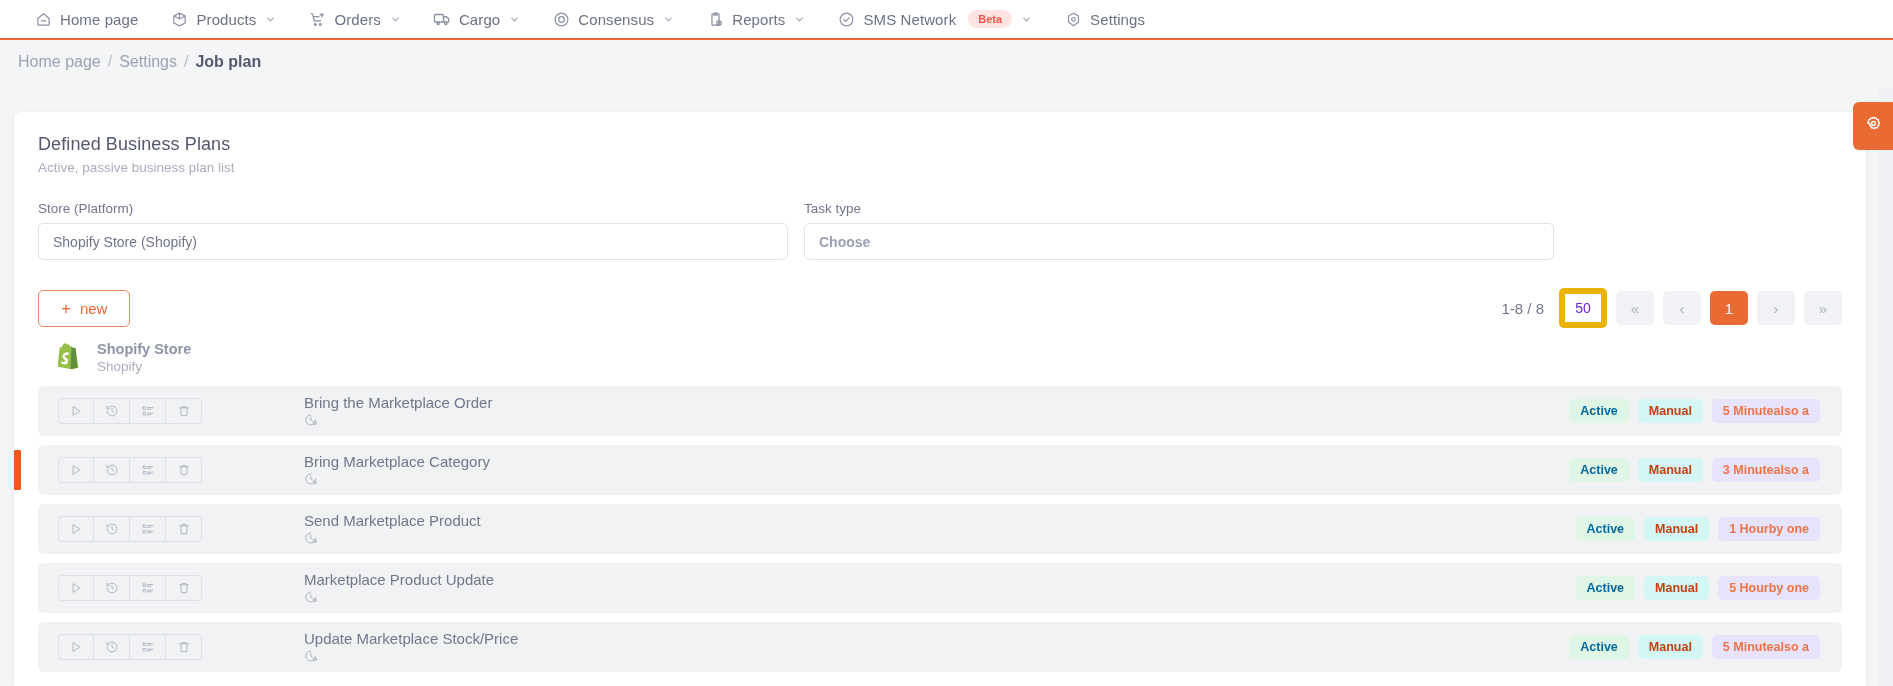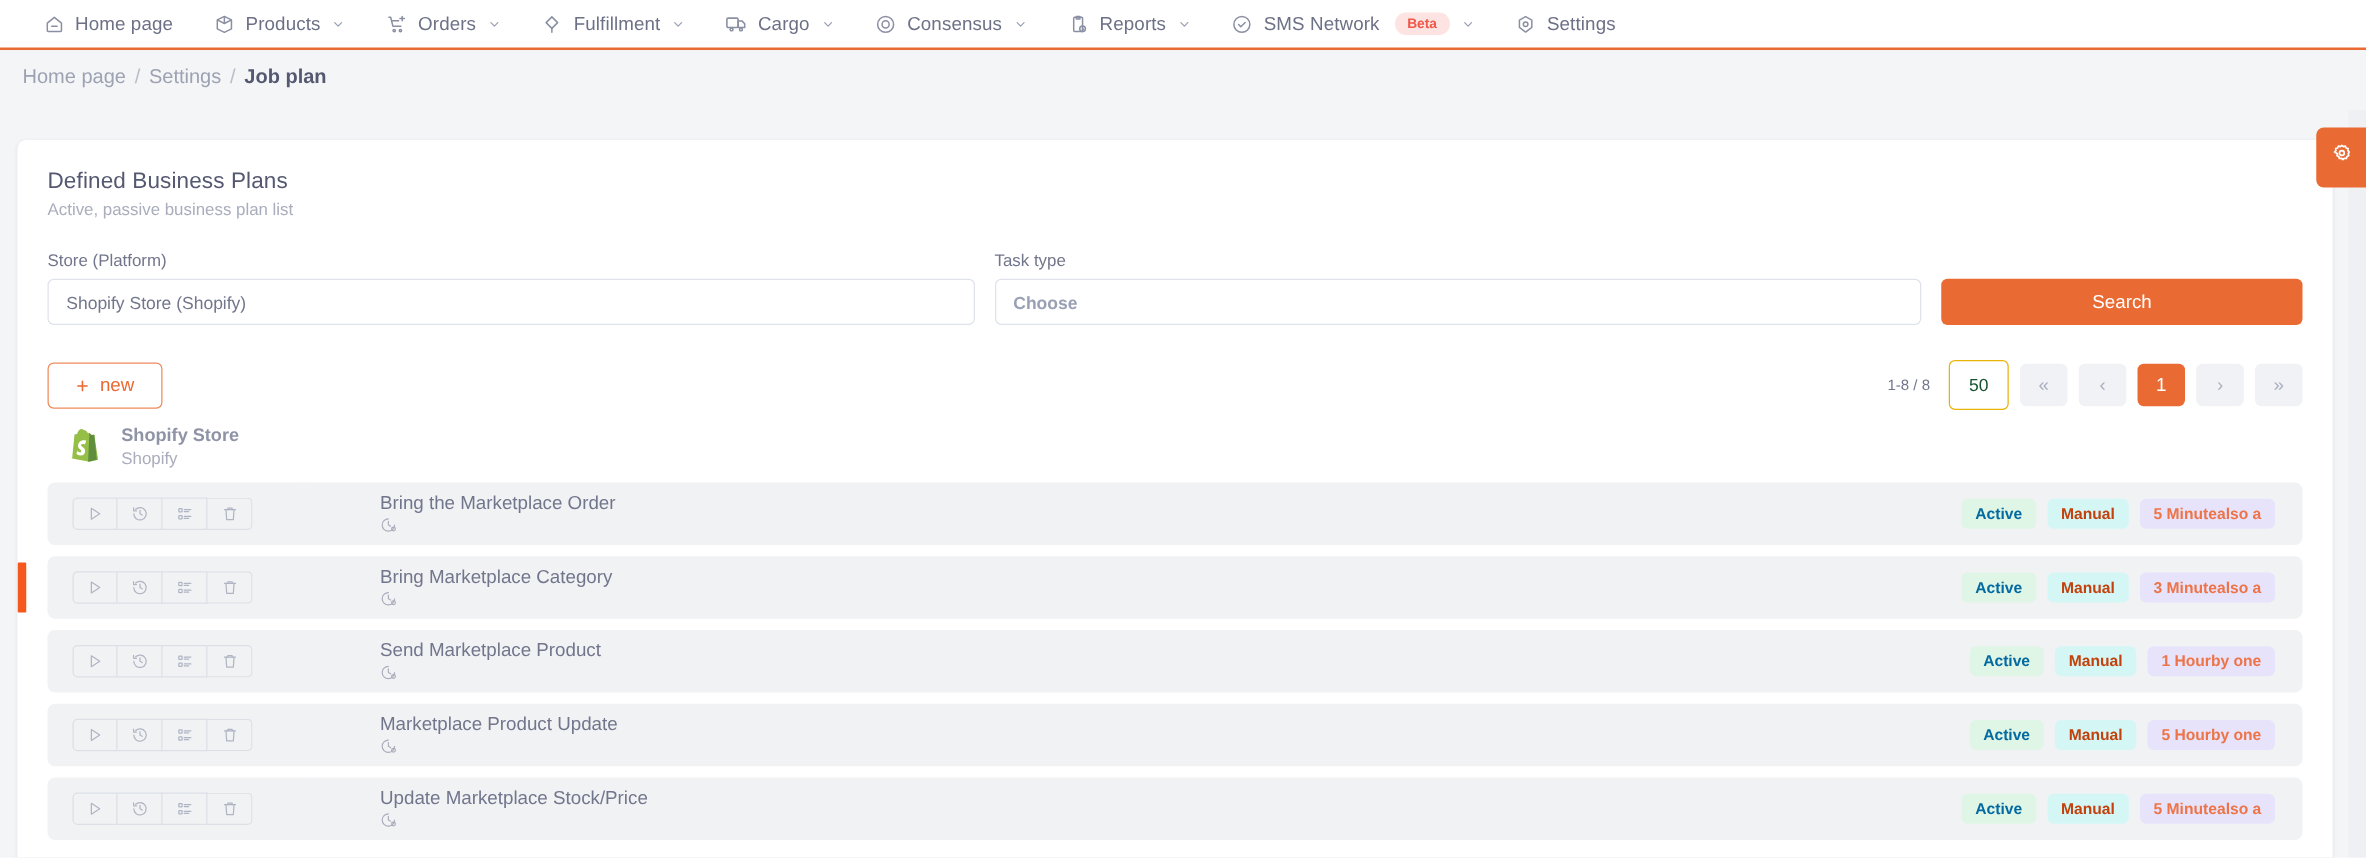--- a/index.html
+++ b/index.html
@@ -107,26 +107,26 @@
     border: 1px solid #ef8a5d; color: #ea6a33;
     background: #fff; border-radius: 5px;
     height: 37px; padding: 0 22px;
     font-size: 15px; font-family: inherit;
     display: flex; align-items: center; gap: 9px;
     cursor: pointer;
   }
   .new-btn .plus { font-size: 17px; line-height: 1; }
 
   .pager { display: flex; align-items: center; gap: 9px; }
-  .pager .count { font-size: 12px; color: #72768c; margin-right: 6px; }
+  .pager .count { font-size: 15px; color: #72768c; margin-right: 6px; }
   .pager .size {
     width: 48px; height: 40px;
-    border: 1px solid #eab308; border-radius: 5px;
+    border: 6px solid #eab308; border-radius: 5px;
     display: flex; align-items: center; justify-content: center;
-    font-size: 14px; color: #14532d; cursor: text;
+    font-size: 14px; color: #6d28d9; cursor: text;
   }
   .pbtn {
     width: 38px; height: 34px; border-radius: 5px;
     background: #f1f2f5; color: #aab0c0;
     display: flex; align-items: center; justify-content: center;
     font-size: 15px; cursor: pointer; border: none; font-family: inherit;
   }
   .pbtn.active { background: #ea6a33; color: #fff; }
 
   
@@ -255,32 +255,20 @@
           <circle cx="16" cy="19" r="1.3"></circle>
           <path d="M18 3v5M15.5 5.5h5"></path>
         </svg>
       </span>
     <span class="lbl">Orders</span>
     <svg class="caret" viewBox="0 0 24 24" fill="none" stroke="currentColor" stroke-width="2.2" stroke-linecap="round" stroke-linejoin="round">
         <path d="m6 9 6 6 6-6"></path>
       </svg>
   </div>
 
-  <div class="nav-item">
-    <span class="nav-ico">
-        <svg width="17" height="17" viewBox="0 0 24 24" fill="none" stroke="currentColor" stroke-width="1.7" stroke-linecap="round" stroke-linejoin="round">
-          <path d="M12 3.5 18.5 10 12 16.5 5.5 10z"></path>
-          <path d="M12 16.5V21"></path>
-        </svg>
-      </span>
-    <span class="lbl">Fulfillment</span>
-    <svg class="caret" viewBox="0 0 24 24" fill="none" stroke="currentColor" stroke-width="2.2" stroke-linecap="round" stroke-linejoin="round">
-        <path d="m6 9 6 6 6-6"></path>
-      </svg>
-  </div>
 
   <div class="nav-item">
     <span class="nav-ico">
         <svg width="18" height="18" viewBox="0 0 24 24" fill="none" stroke="currentColor" stroke-width="1.7" stroke-linecap="round" stroke-linejoin="round">
           <rect x="2" y="6" width="12" height="10" rx="1.5"></rect>
           <path d="M14 9h4l3 3v4h-7z"></path>
           <circle cx="7" cy="18" r="1.5"></circle>
           <circle cx="17" cy="18" r="1.5"></circle>
         </svg>
       </span>
@@ -360,21 +348,20 @@
 
   <div class="filters">
     <div class="field store">
       <label>Store (Platform)</label>
       <div class="inp">Shopify Store (Shopify)</div>
     </div>
     <div class="field task">
       <label>Task type</label>
       <div class="inp placeholder">Choose</div>
     </div>
-    <button class="search-btn">Search</button>
   </div>
 
   <div class="toolbar">
     <button class="new-btn">
       <span class="plus">+</span>
       <span>new</span>
     </button>
 
     <div class="pager">
       <span class="count">1-8 / 8</span>

